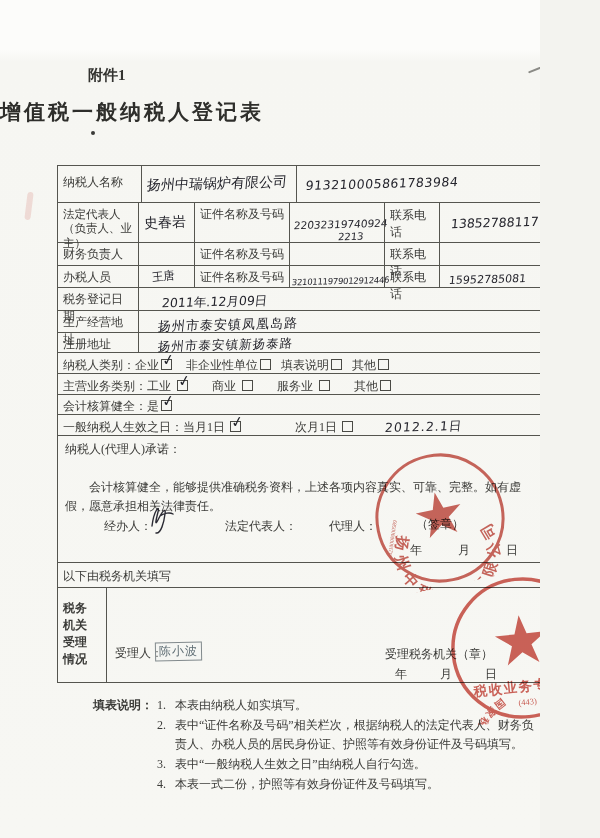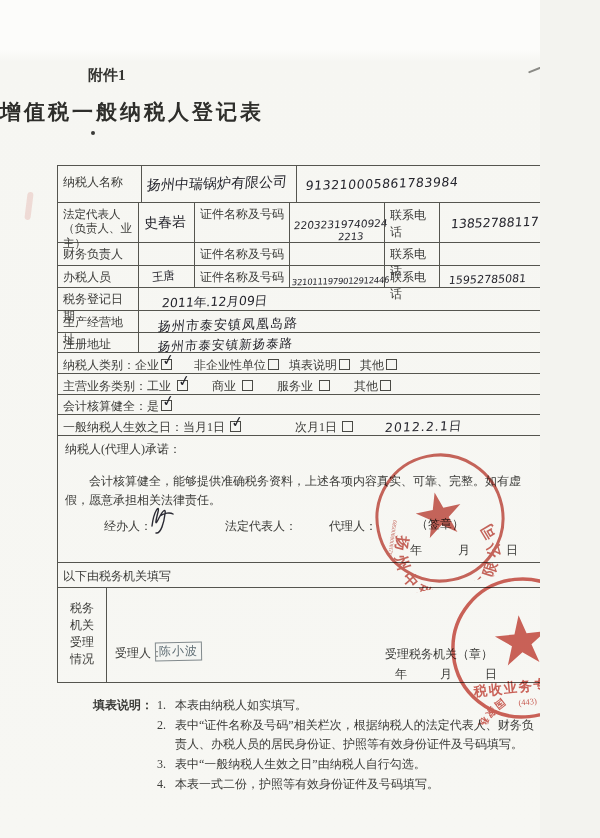--- a/index.html
+++ b/index.html
@@ -26,21 +26,21 @@
   .sm  { font-size:11.5px; line-height:1.25; }
 
   .hw  { font-family:"DejaVu Sans",sans-serif; color:#25252d; }
   .slant { display:inline-block; transform:skewX(-7deg) rotate(-1.5deg); }
 
   .cbx { display:inline-block; width:11px; height:11px; border:1.2px solid #4a4a45;
          vertical-align:-1px; position:relative; margin:0 2px; }
   .tick{ position:absolute; top:-9px; left:0px; font-size:15px; font-weight:bold; color:#23242b;
          transform:rotate(-10deg); font-family:"DejaVu Sans",sans-serif; }
 
-  .vlbl { text-align:center; line-height:17px; padding-top:12px; }
+  .vlbl { text-align:left; line-height:17px; padding-top:12px;font-weight:bold; }
 
   .stampbox { display:inline-block; border:1px solid #828a8d; color:#5c6b72; padding:0 3px;
               font-size:12px; letter-spacing:1px; transform:rotate(-1deg); background:rgba(240,244,244,.25); }
 
   .notes { position:absolute; left:93px; top:696px; width:452px; font-size:12px;
            line-height:1.64; color:#3b3b38; display:flex; }
   .notes .nlabel { flex:0 0 64px; font-weight:600; }
   .notes li { display:flex; list-style:none; }
   .notes .num { flex:0 0 18px; }
 
@@ -126,21 +126,21 @@
 
     <div class="tr" style="height:20px">
       <div class="td first" style="width:80px">注册地址</div>
       <div class="td" style="width:404px">
         <span class="hw slant" style="font-size:12.5px;position:relative;top:1px;left:14px;letter-spacing:1px">扬州市泰安镇新扬泰路</span>
       </div>
     </div>
 
     <div class="tr" style="height:21px">
       <div class="td first" style="width:484px;padding-top:4px">
-        <span>纳税人类别：</span><span>企业</span><span class="cbx"><span class="tick">✓</span></span><span style="margin-left:20px">非企业性单位</span><span class="cbx"></span><span style="margin-left:8px">填表说明</span><span class="cbx"></span><span style="margin-left:8px">其他</span><span class="cbx"></span>
+        <span>纳税人类别：</span><span>企业</span><span class="cbx"><span class="tick">✓</span></span><span style="margin-left:12px">非企业性单位</span><span class="cbx"></span><span style="margin-left:8px">填表说明</span><span class="cbx"></span><span style="margin-left:8px">其他</span><span class="cbx"></span>
       </div>
     </div>
 
     <div class="tr" style="height:21px">
       <div class="td first" style="width:484px;padding-top:4px">
         <span>主营业务类别：</span><span>工业</span><span class="cbx" style="margin-left:6px"><span class="tick">✓</span></span><span style="margin-left:22px">商业</span><span class="cbx" style="margin-left:6px"></span><span style="margin-left:22px">服务业</span><span class="cbx" style="margin-left:6px"></span><span style="margin-left:22px">其他</span><span class="cbx"></span>
       </div>
     </div>
 
     <div class="tr" style="height:20px">
@@ -151,21 +151,21 @@
 
     <div class="tr" style="height:21px">
       <div class="td first" style="width:484px;padding-top:4px">
         <span>一般纳税人生效之日：</span><span>当月1日</span><span class="cbx" style="margin-left:5px"><span class="tick">✓</span></span><span style="margin-left:52px">次月1日</span><span class="cbx" style="margin-left:5px"></span><span class="hw slant" style="font-size:12.5px;margin-left:30px;letter-spacing:1px">2012.2.1日</span>
       </div>
     </div>
 
     <div class="tr" style="height:127px">
       <div class="td first" style="width:484px;padding:5px 7px">
         <div>纳税人(代理人)承诺：</div>
-        <p style="text-indent:2em;width:468px;line-height:1.6;margin-top:14px;font-size:12px">会计核算健全，能够提供准确税务资料，上述各项内容真实、可靠、完整。如有虚假，愿意承担相关法律责任。</p>
+        <p style="text-indent:2em;width:468px;line-height:1.6;margin-top:20px;font-size:12px">会计核算健全，能够提供准确税务资料，上述各项内容真实、可靠、完整。如有虚假，愿意承担相关法律责任。</p>
         <span style="position:absolute;left:46px;top:82px">经办人：</span>
         <svg class="sigscribble" style="left:86px;top:64px" width="34" height="36" viewBox="0 0 34 36">
           <path d="M8,26 C10,10 16,4 14,12 C12,20 10,28 15,18 C19,10 22,8 21,14 C20,22 17,34 12,33 M16,16 C20,13 26,12 29,14" stroke="#2a2a33" stroke-width="1.4" fill="none" stroke-linecap="round"></path>
         </svg>
         <span style="position:absolute;left:167px;top:82px">法定代表人：</span>
         <span style="position:absolute;left:271px;top:82px">代理人：</span>
         <span style="position:absolute;left:358px;top:80px">（签章）</span>
         <span style="position:absolute;left:352px;top:106px;letter-spacing:4px">年　　月　　日</span>
       </div>
     </div>

